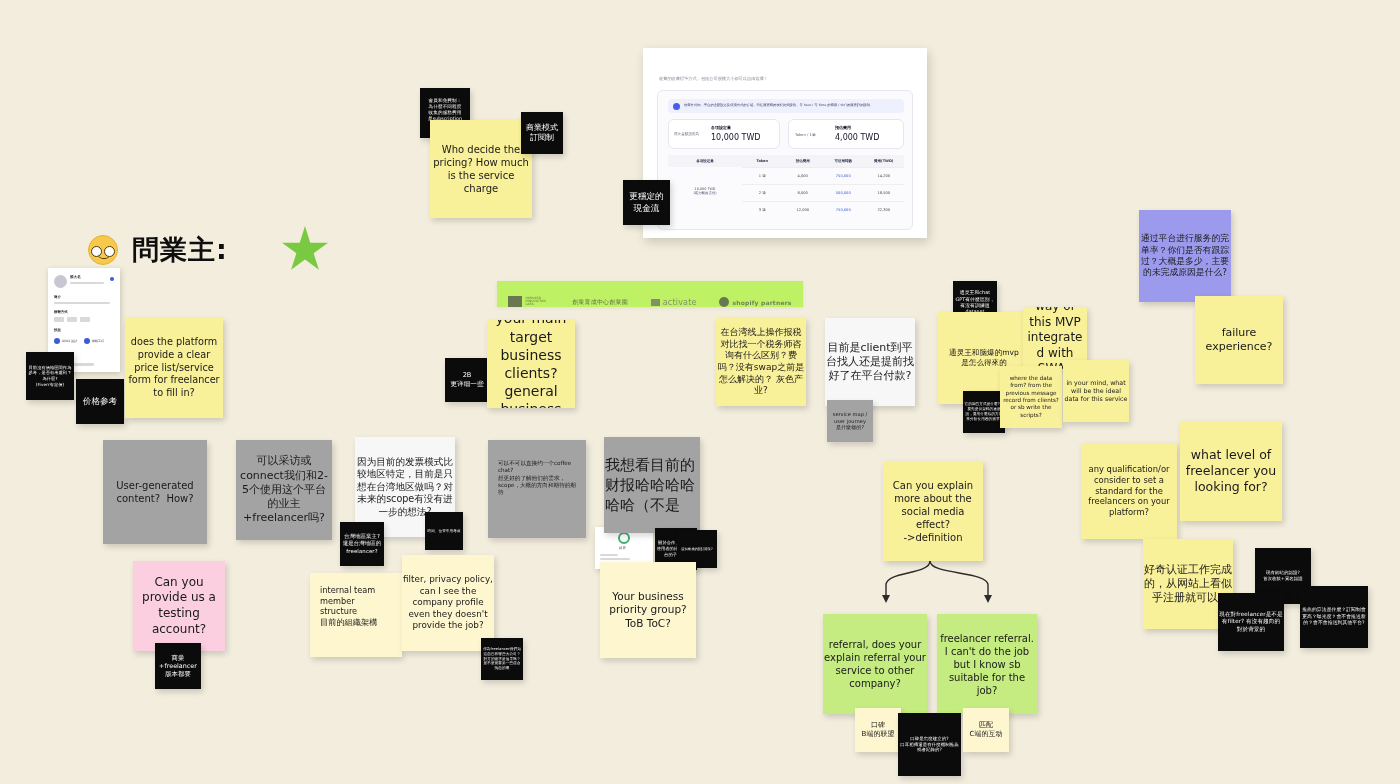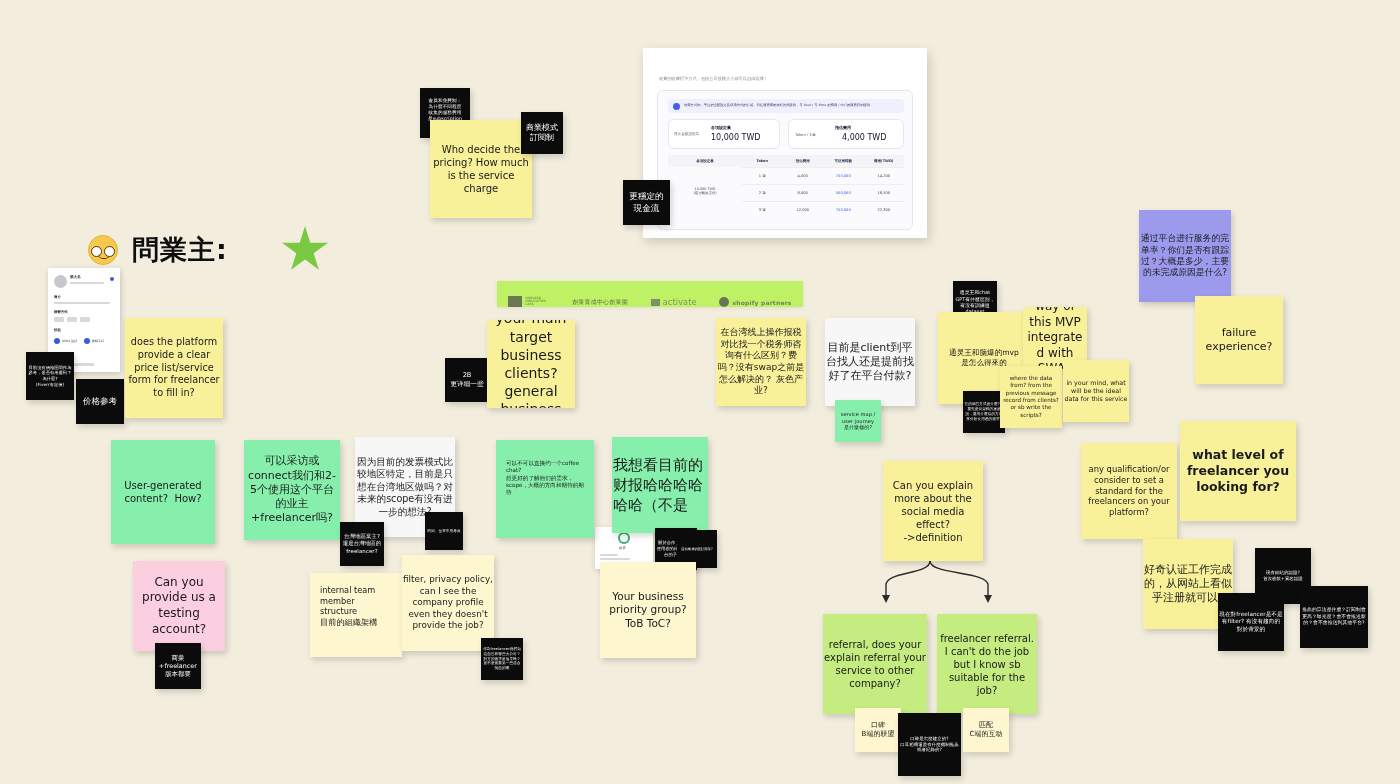--- a/index.html
+++ b/index.html
@@ -22,21 +22,21 @@
     text-align: center;
     white-space: pre-wrap;
     word-break: break-word;
     overflow: hidden;
     box-shadow: 2px 3px 6px rgba(0,0,0,0.16);
     line-height: 1.30;
     color: #1a1a1a;
     padding: 6px 1px;
   }
   .n-yellow      { background: #f9f09a; }
-  .n-yellow-deep { background: #86efac; margin-left: 8px; }
+  .n-yellow-deep { background: #a3a3a3; }
   .n-cream       { background: #fdf6cf; }
   .n-pink        { background: #fbcfe0; }
   .n-green       { background: #c5ec80; }
   .n-blue        { background: #9b9aed; }
   .n-white       { background: #f7f7f7; color:#1a1a1a; }
   .n-black       { background: #0b0b0b; color: #ffffff; }
   .n-black.tiny  { font-size: 5.2px; line-height: 1.35; letter-spacing: .1px; }
 
   .title-row {
     position: absolute;
@@ -124,21 +124,21 @@
 
       <div class="panel" style="left:10px; top:28px; width:112px; height:30px;">
         <div style="position:absolute; left:5px; top:12px; font-size:3.6px; color:#5a5a72;">前次金額設定為</div>
         <div style="position:absolute; left:42px; top:5px; font-size:4px; font-weight:700; color:#14142b;">各項設定量</div>
         <div style="position:absolute; left:42px; top:13px; font-size:8px; color:#14142b;">10,000 TWD</div>
       </div>
 
       <div class="panel" style="left:130px; top:28px; width:116px; height:30px;">
         <div style="position:absolute; left:6px; top:12px; font-size:3.8px; color:#5a5a72;">Token / 1筆</div>
         <div style="position:absolute; left:46px; top:5px; font-size:4px; font-weight:700; color:#14142b;">預估費用</div>
-        <div style="position:absolute; left:53px; top:13px; font-size:8px; color:#14142b;">4,000 TWD</div>
+        <div style="position:absolute; left:46px; top:13px; font-size:8px; color:#14142b;">4,000 TWD</div>
       </div>
 
       <div style="position:absolute; left:10px; top:64px; width:236px;">
         <div style="display:flex; background:#f3f3f8; height:12px; align-items:center; font-size:3.5px; font-weight:700; color:#33334d;">
           <span style="flex:0 0 74px; text-align:center;">各項設定量</span>
           <span style="flex:1; text-align:center;">Token</span>
           <span style="flex:1; text-align:center;">預估費用</span>
           <span style="flex:1; text-align:center;">可使用時數</span>
           <span style="flex:1; text-align:center;">費用(TWD)</span>
         </div>
@@ -298,20 +298,20 @@
   <div class="note n-green" style="left:823px; top:614px; width:104px; height:100px; font-size:10px;"><span>referral, does your explain referral your service to other company?</span></div>
   <div class="note n-green" style="left:937px; top:614px; width:100px; height:100px; font-size:10px;"><span>freelancer referral. I can't do the job but I know sb suitable for the job?</span></div>
   <div class="note n-cream" style="left:855px; top:708px; width:46px; height:44px; font-size:7px;"><span>口碑
 B端的联盟</span></div>
   <div class="note n-black tiny" style="left:898px; top:713px; width:63px; height:63px; font-size:4.4px;"><span>口碑是怎麼建立的?
 口耳相傳還是有什麼機制推薦或者紀錄的?</span></div>
   <div class="note n-cream" style="left:963px; top:708px; width:46px; height:44px; font-size:7px;"><span>匹配
 C端的互动</span></div>
 
   <div class="note n-yellow" style="left:1081px; top:443px; width:96px; height:96px; font-size:8.4px;"><span>any qualification/or consider to set a standard for the freelancers on your platform?</span></div>
-  <div class="note n-yellow" style="left:1180px; top:421px; width:116px; height:100px; font-size:12.5px;font-weight:bold;"><span>what level of freelancer you looking for?</span></div>
+  <div class="note n-yellow" style="left:1180px; top:421px; width:102px; height:100px; font-size:12.5px;"><span>what level of freelancer you looking for?</span></div>
   <div class="note n-yellow" style="left:1143px; top:539px; width:90px; height:90px; font-size:11px;"><span>好奇认证工作完成的，从网站上看似乎注册就可以?</span></div>
   <div class="note n-black tiny" style="left:1255px; top:548px; width:56px; height:56px; font-size:4.4px;"><span>現有網站的認證?
 首次收款+實名認證</span></div>
   <div class="note n-black tiny" style="left:1218px; top:593px; width:66px; height:58px; font-size:5.6px;"><span>現在對freelancer是不是有filter? 有沒有趨向的對於背景的</span></div>
   <div class="note n-black tiny" style="left:1300px; top:586px; width:68px; height:62px; font-size:4.8px;"><span>推薦的算法是什麼？訂閱制會更高？曝光度？會不會推送新的？會不會推送到其他平台?</span></div>
 
 </div>
 
 </body></html>

